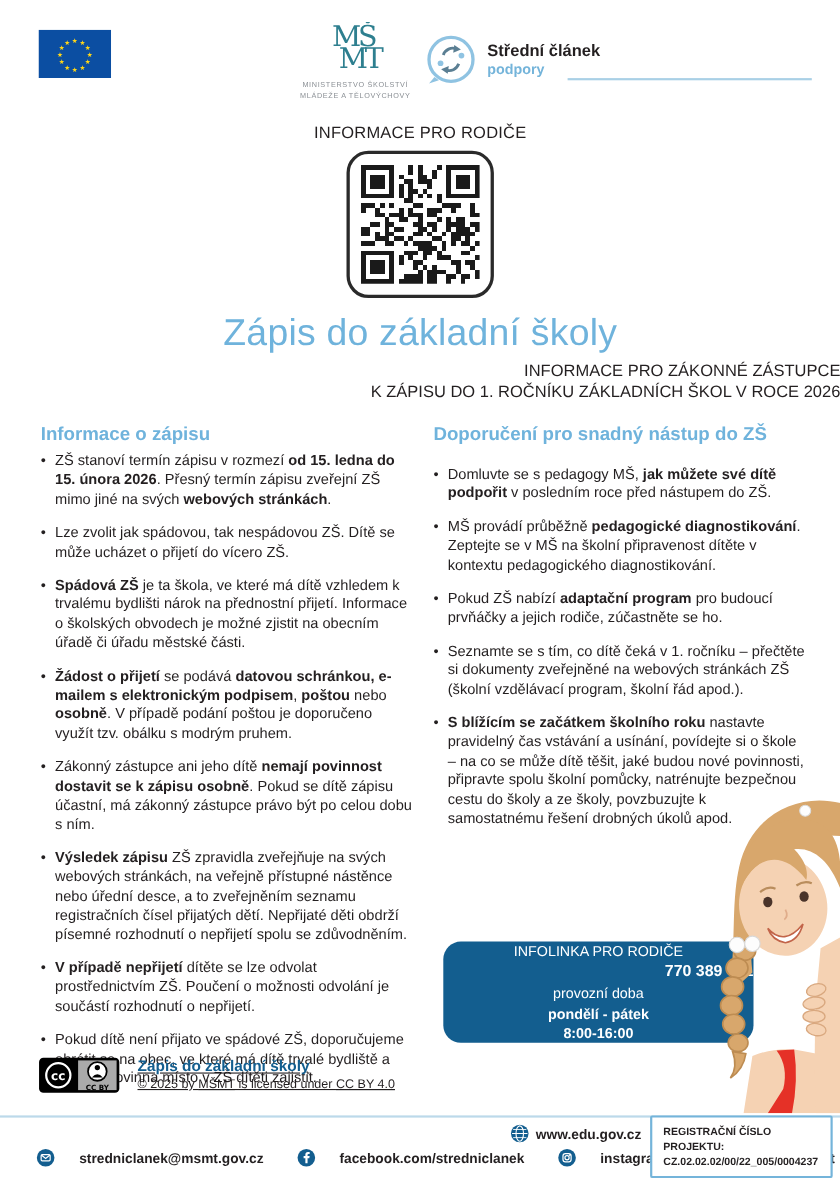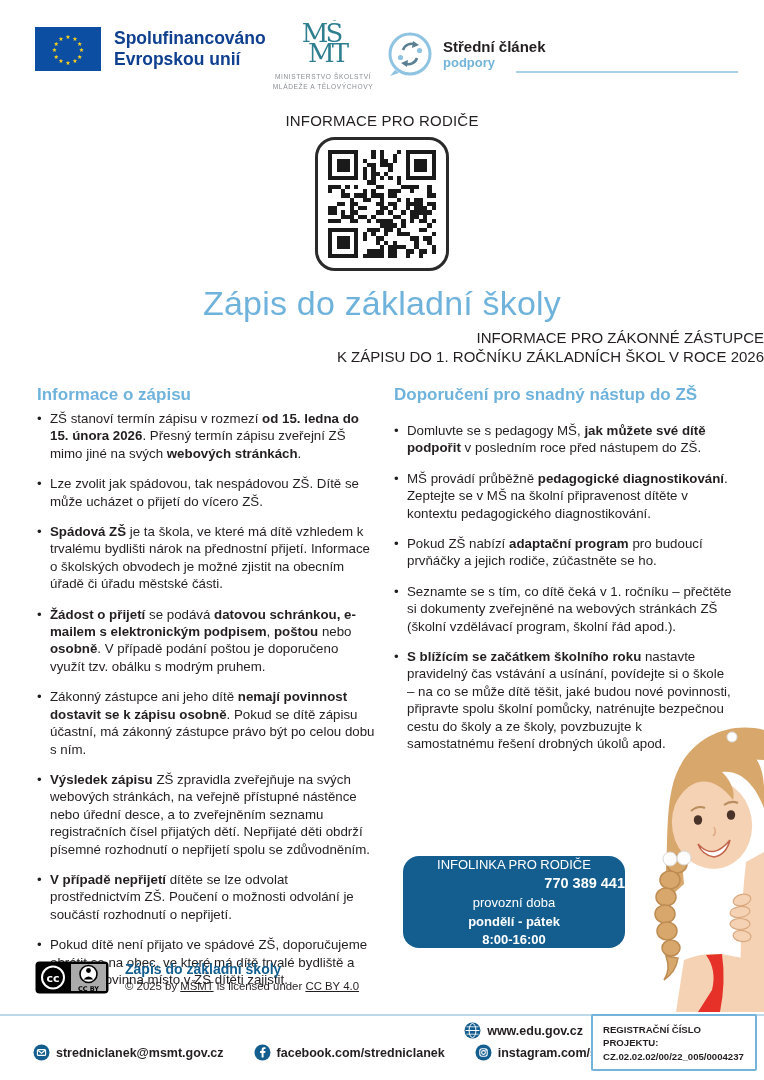--- a/index.html
+++ b/index.html
@@ -30,40 +30,40 @@
   
   .col { position:absolute; top:385px; }
   .col-left { left:37px; width:338px; }
   .col-right { left:394px; width:338px; }
   .col-heading { color:#6fb3dc; font-size:17px; font-weight:bold; margin-bottom:5px; }
   .col-right .col-heading { margin-bottom:17px; }
   ul.bullets { list-style:none; font-size:13.3px; line-height:1.31; }
   ul.bullets li { position:relative; padding-left:13px; margin-bottom:13px; }
   ul.bullets li::before { content:"•"; position:absolute; left:0; top:0; }
   
-  .infolinka { position:absolute; left:403px; top:856px; width:222px; height:92px; z-index:1;
+  .infolinka { position:absolute; left:403px; top:856px; width:282px; height:92px; z-index:1;
                background:#135e8f; border-radius:16px; color:#fff; text-align:center;
                display:flex; flex-direction:column; justify-content:center; gap:1px;
                font-size:13px; line-height:1.33; }
   .infolinka .b { font-weight:bold; }
   .infolinka .phone { font-size:14.5px; font-weight:bold;text-align:right; }
   
   .girl { position:absolute; right:0; top:712px; z-index:2; }
   
-  .license { position:absolute; left:35px; top:961px; display:flex; gap:16px; align-items:flex-start; z-index:4; }
+  .license { position:absolute; left:35px; top:961px; display:flex; gap:16px; align-items:flex-start; z-index:4;text-decoration:underline; }
   .license-title { color:#135e8f; font-size:14px; font-weight:bold; }
   .license-line { font-size:11.4px; margin-top:3px; color:#231f20; }
   .license-line .u { text-decoration:underline; cursor:pointer; }
   
   .footer-line { position:absolute; top:1014px; left:0; width:764px; height:2px; background:#bcd9ea; }
   .website-row { position:absolute; top:1022px; right:181px; display:flex; gap:6px; align-items:center;
                  font-size:12.5px; font-weight:bold; }
   .social-row { position:absolute; top:1044px; left:33px; display:flex; gap:30px; align-items:center;
                 font-size:12.5px; font-weight:bold; }
-  .social-item { display:flex; gap:6px; align-items:center; }
+  .social-item { display:flex; gap:22px; align-items:center; }
   .reg-box { position:absolute; right:7px; top:1014px; width:166px; z-index:5; background:#fff;
              border:2px solid #74b4da; border-radius:2px; padding:7px 10px 6px;
              font-size:9.6px; font-weight:bold; line-height:1.4; color:#231f20; }
 </style>
 </head>
 <body>
 
 <div class="page">
 
   <div class="eu-block">
@@ -77,24 +77,20 @@
           <text x="44.8" y="31.5">★</text>
           <text x="40" y="36.3">★</text>
         <text x="33" y="38">★</text>
           <text x="26" y="36.3">★</text>
           <text x="21.2" y="31.5">★</text>
         <text x="19.5" y="25">★</text>
           <text x="21.2" y="18.5">★</text>
           <text x="26" y="13.7">★</text>
       </g>
     </svg>
-    <div class="eu-text">
-      <div>Spolufinancováno</div>
-      <div>Evropskou unií</div>
-    </div>
   </div>
 
   <div class="msmt-block">
     <svg width="64" height="46" viewBox="0 0 64 46">
       <g fill="#2e7f8f" font-family="'DejaVu Serif', serif" font-size="26" text-anchor="middle">
         <text x="30" y="22" letter-spacing="-3">MŠ</text>
         <text x="36" y="42" letter-spacing="-3">MT</text>
       </g>
     </svg>
     <div class="msmt-sub">

